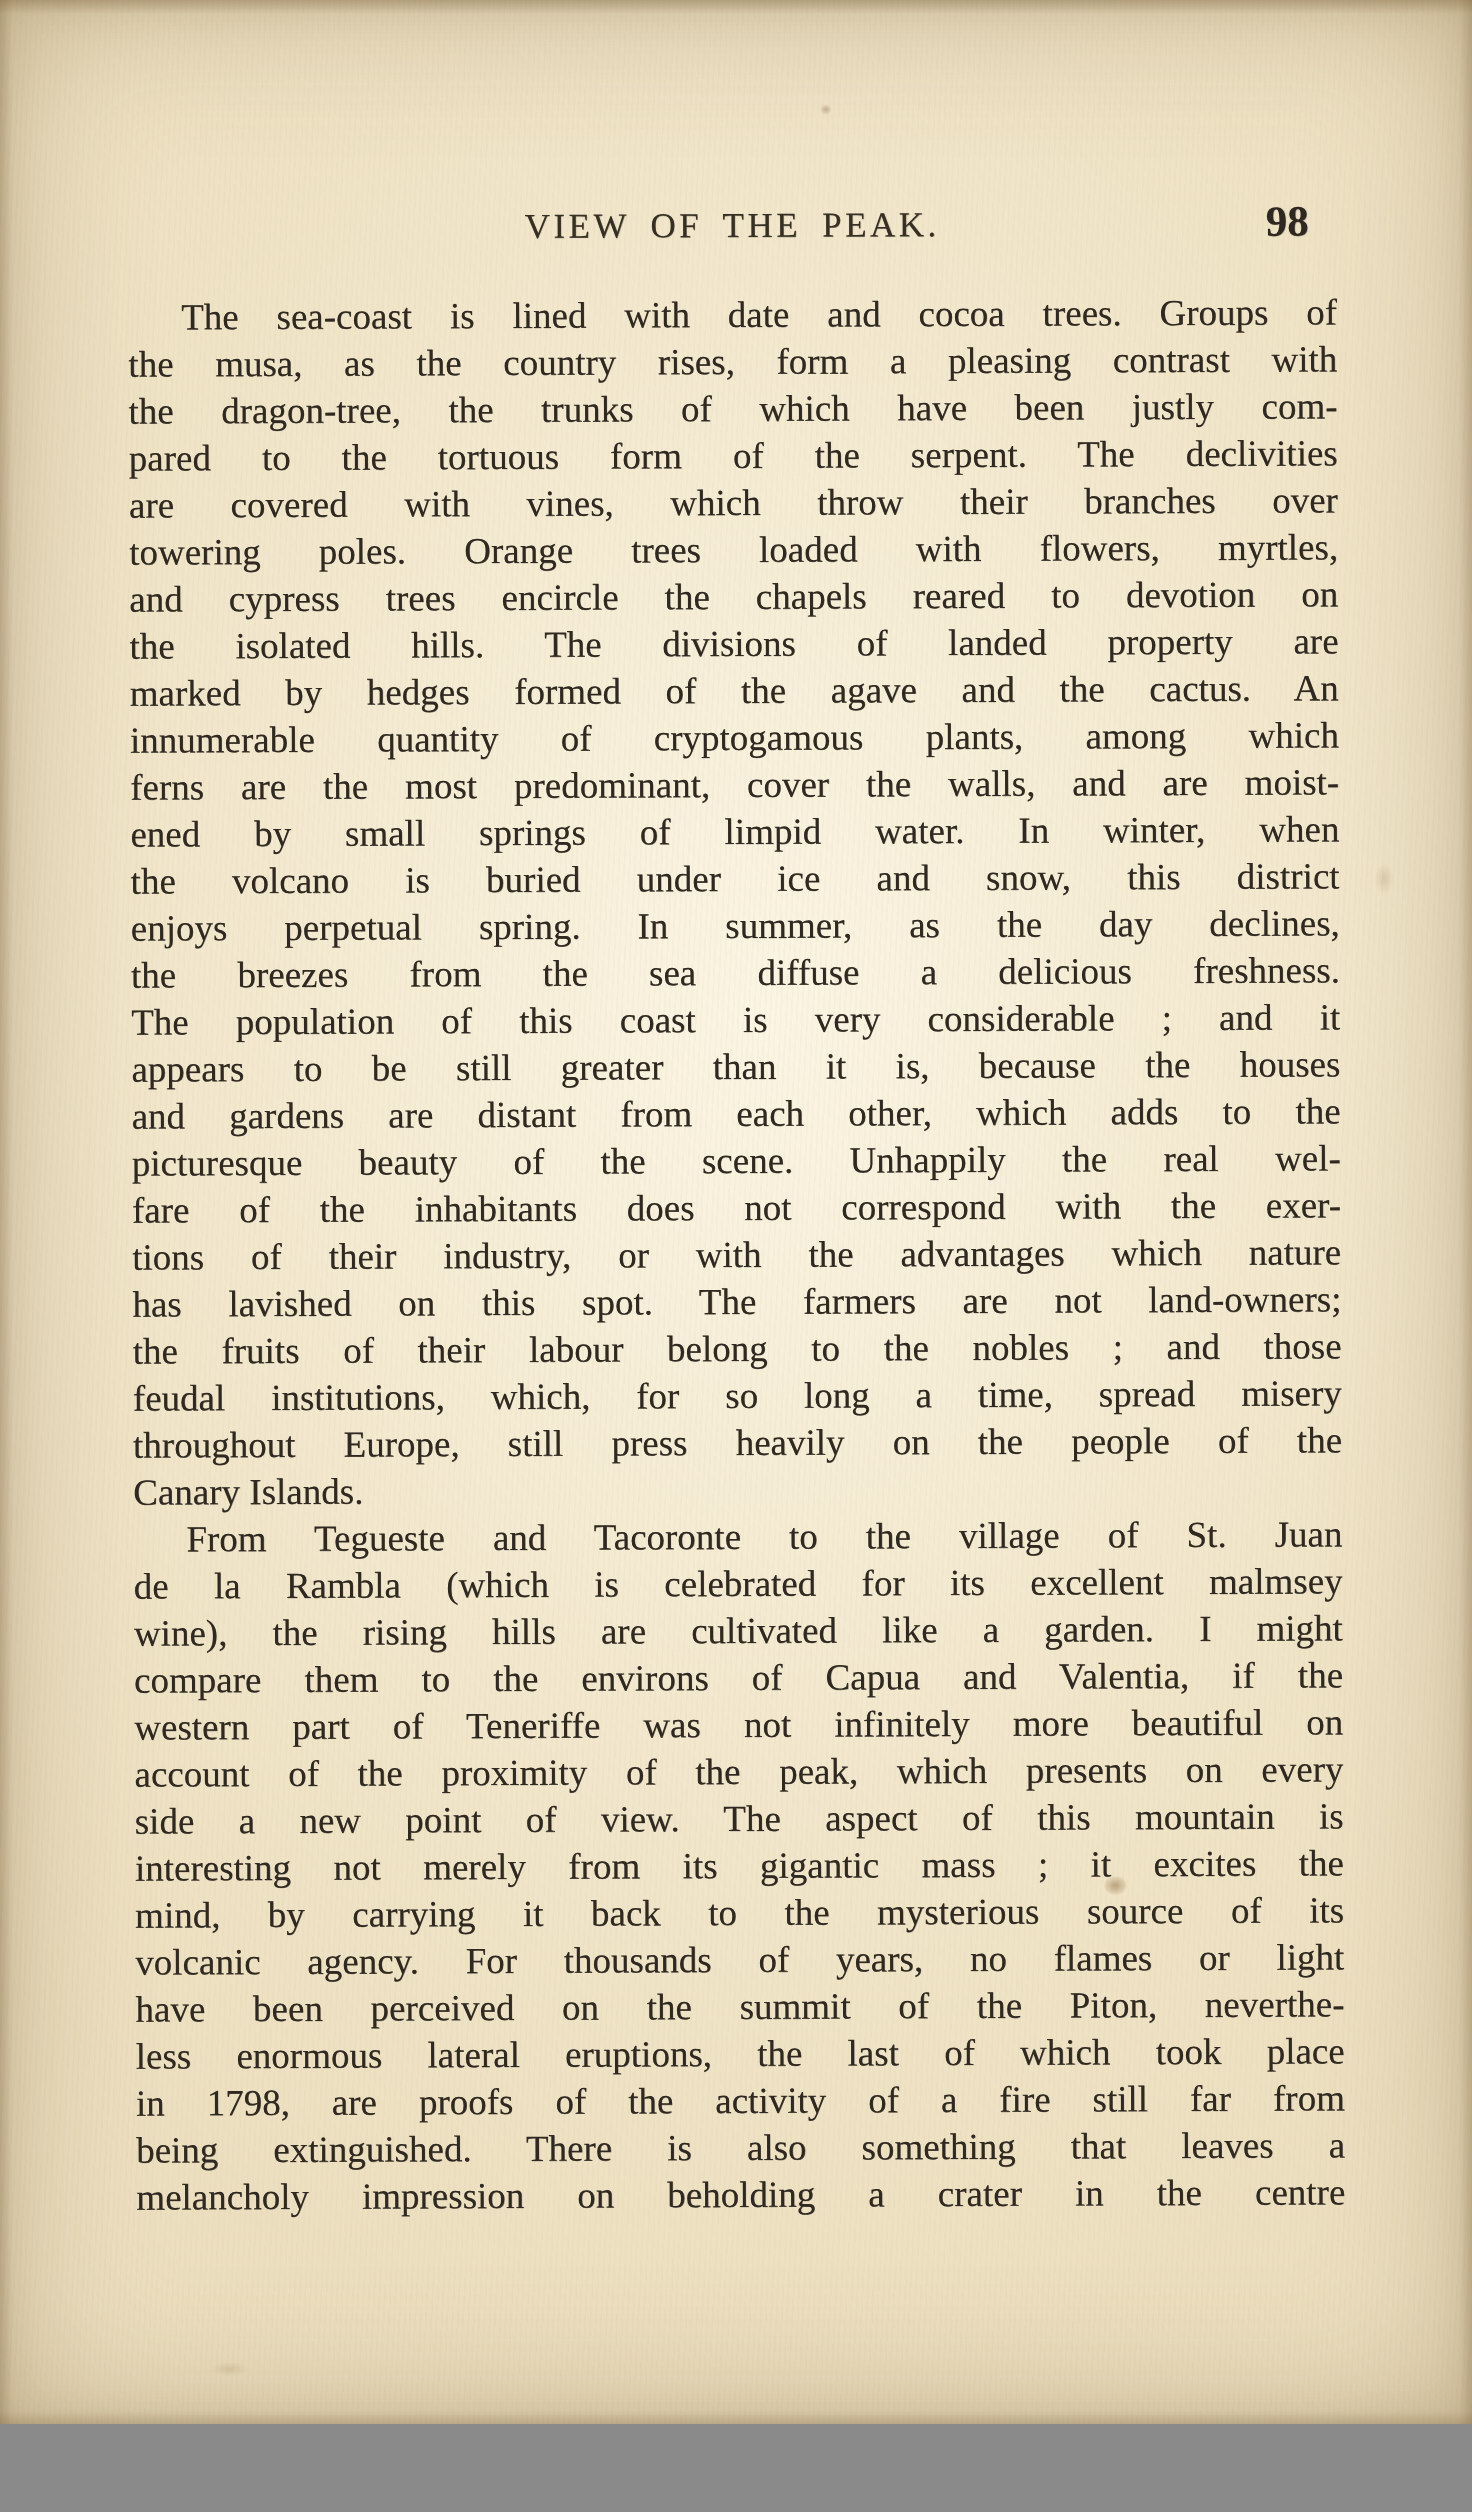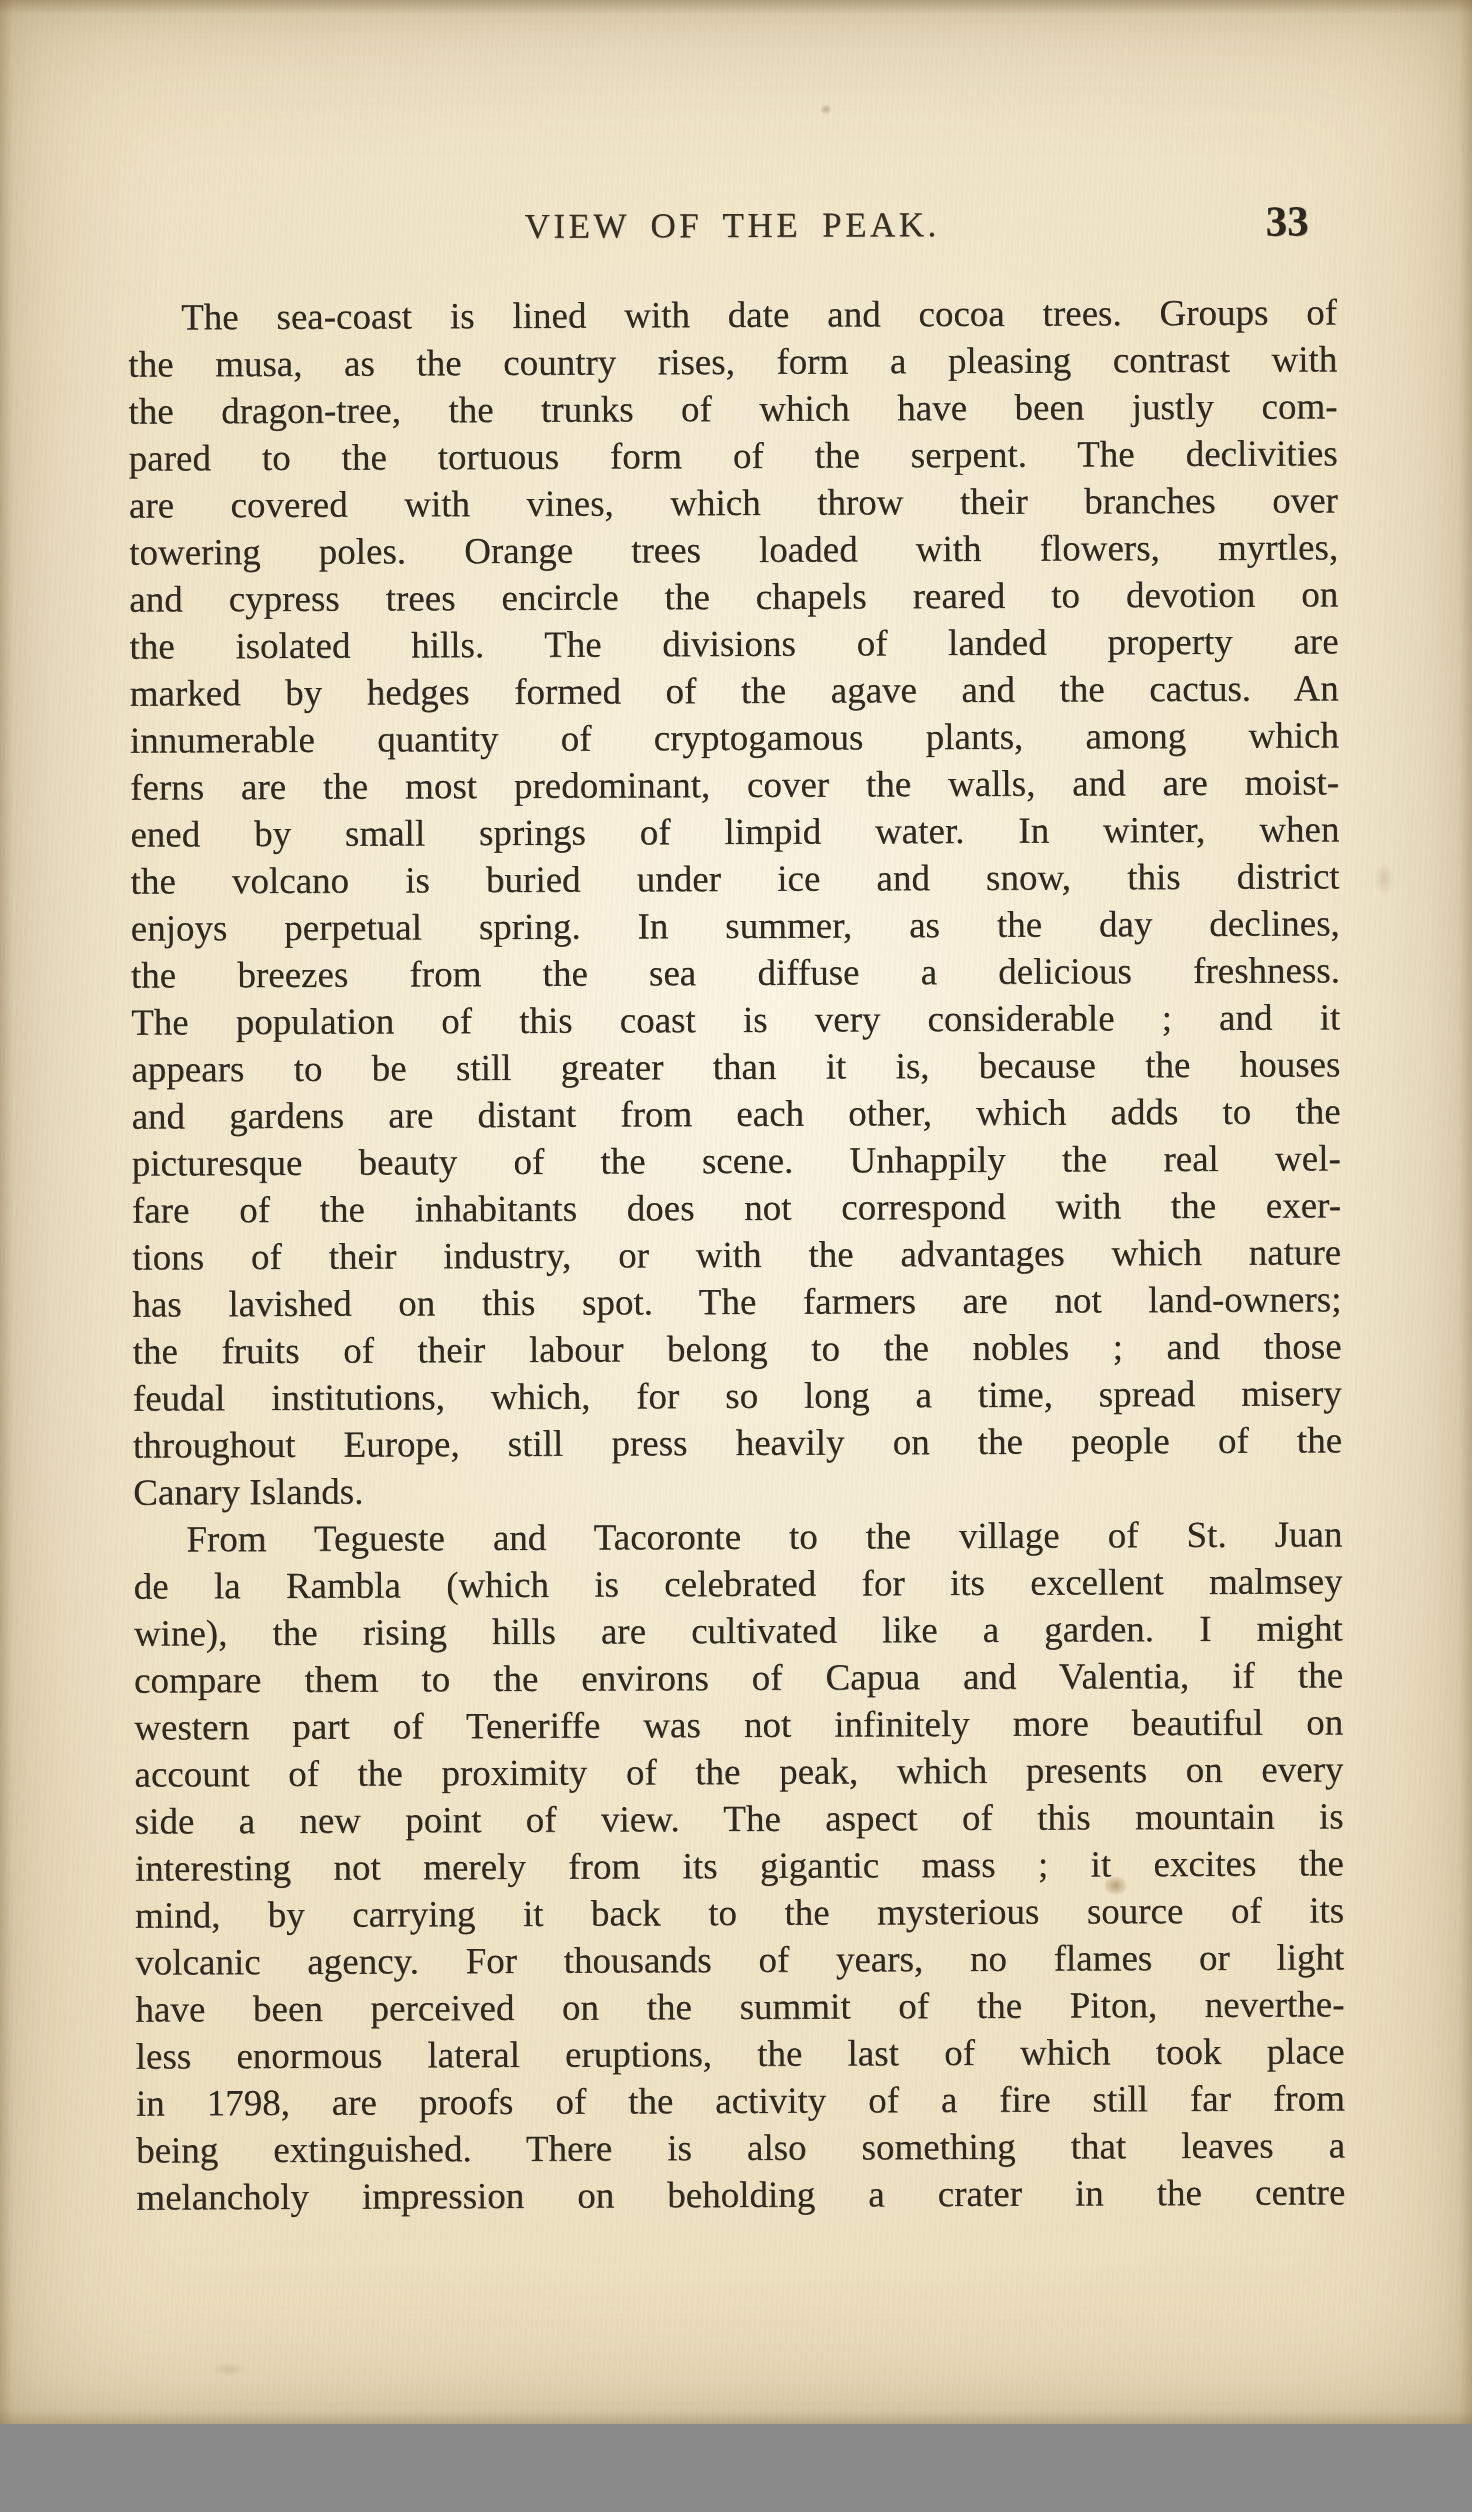--- a/index.html
+++ b/index.html
@@ -105,21 +105,21 @@
 
 <div class="page">
   <div class="stain s1"></div>
   <div class="stain s2"></div>
   <div class="stain s3"></div>
   <div class="stain s4"></div>
 
   <div class="tilt">
     <div class="page-header">
       <div class="running-head">VIEW OF THE PEAK.</div>
-      <div class="page-number">33</div>
+      <div class="page-number">98</div>
     </div>
 
     <div class="text-block">
       <div>
           <div class="line indent">The sea-coast is lined with date and cocoa trees.  Groups of</div>
           <div class="line">the musa, as the country rises, form a pleasing contrast with</div>
           <div class="line">the dragon-tree, the trunks of which have been justly com-</div>
           <div class="line">pared to the tortuous form of the serpent.  The declivities</div>
           <div class="line">are covered with vines, which throw their branches over</div>
           <div class="line">towering poles.  Orange trees loaded with flowers, myrtles,</div>

